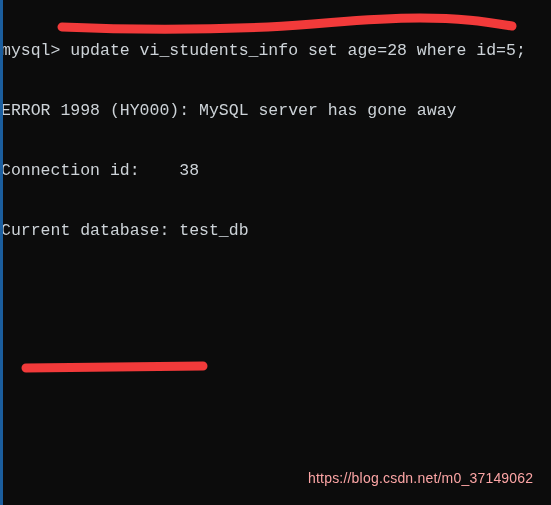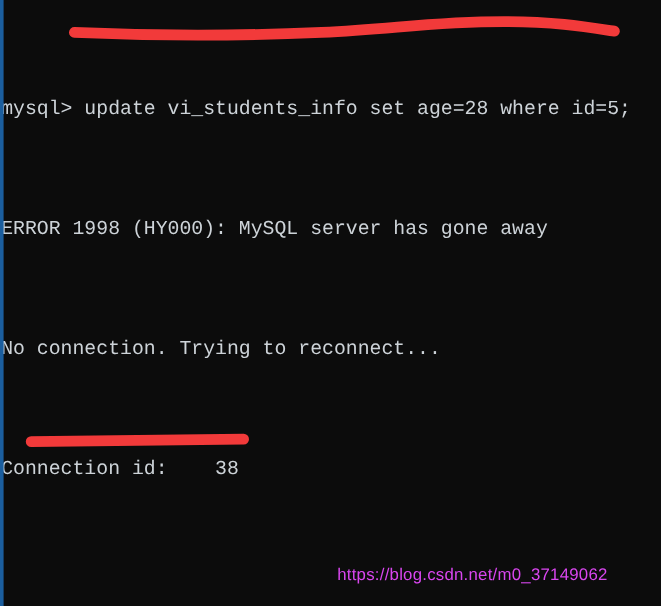--- a/index.html
+++ b/index.html
@@ -36,56 +36,55 @@
     font-size: 16.5px;
     line-height: 20px;
     letter-spacing: 0px;
     white-space: pre;
     z-index: 2;
   }
   .ln {
     display: block;
     height: 20px;
     white-space: pre;
-    margin-top: 40px;
   }
   .blank { color: transparent; }
   #annotations {
     position: absolute;
     left: 0;
     top: 0;
     width: 551px;
     height: 505px;
     z-index: 9;
     pointer-events: none;
   }
   #watermark {
     position: absolute;
-    left: 281px;
+    left: 308px;
     top: 470px;
     font-family: "Liberation Sans", sans-serif;
     font-size: 14px;
-    color: #d946ef;
+    color: #fca5a5;
     letter-spacing: 0.2px;
     white-space: pre;
     z-index: 7;
   }
 </style>
 </head>
 <body>
 
 <div id="terminal">
 
   <div id="left-strip"></div>
 
   <div id="console">
     <span class="ln">mysql&gt; update vi_students_info set age=28 where id=5;</span>
     <span class="ln">ERROR 1998 (HY000): MySQL server has gone away</span>
-    <span class="ln">No connection. Trying to reconnect...</span>
     <span class="ln">Connection id:    38</span>
+    <span class="ln">Current database: test_db</span>
     <span class="ln blank"></span>
     
     
     
     
     
     
     
     
     

